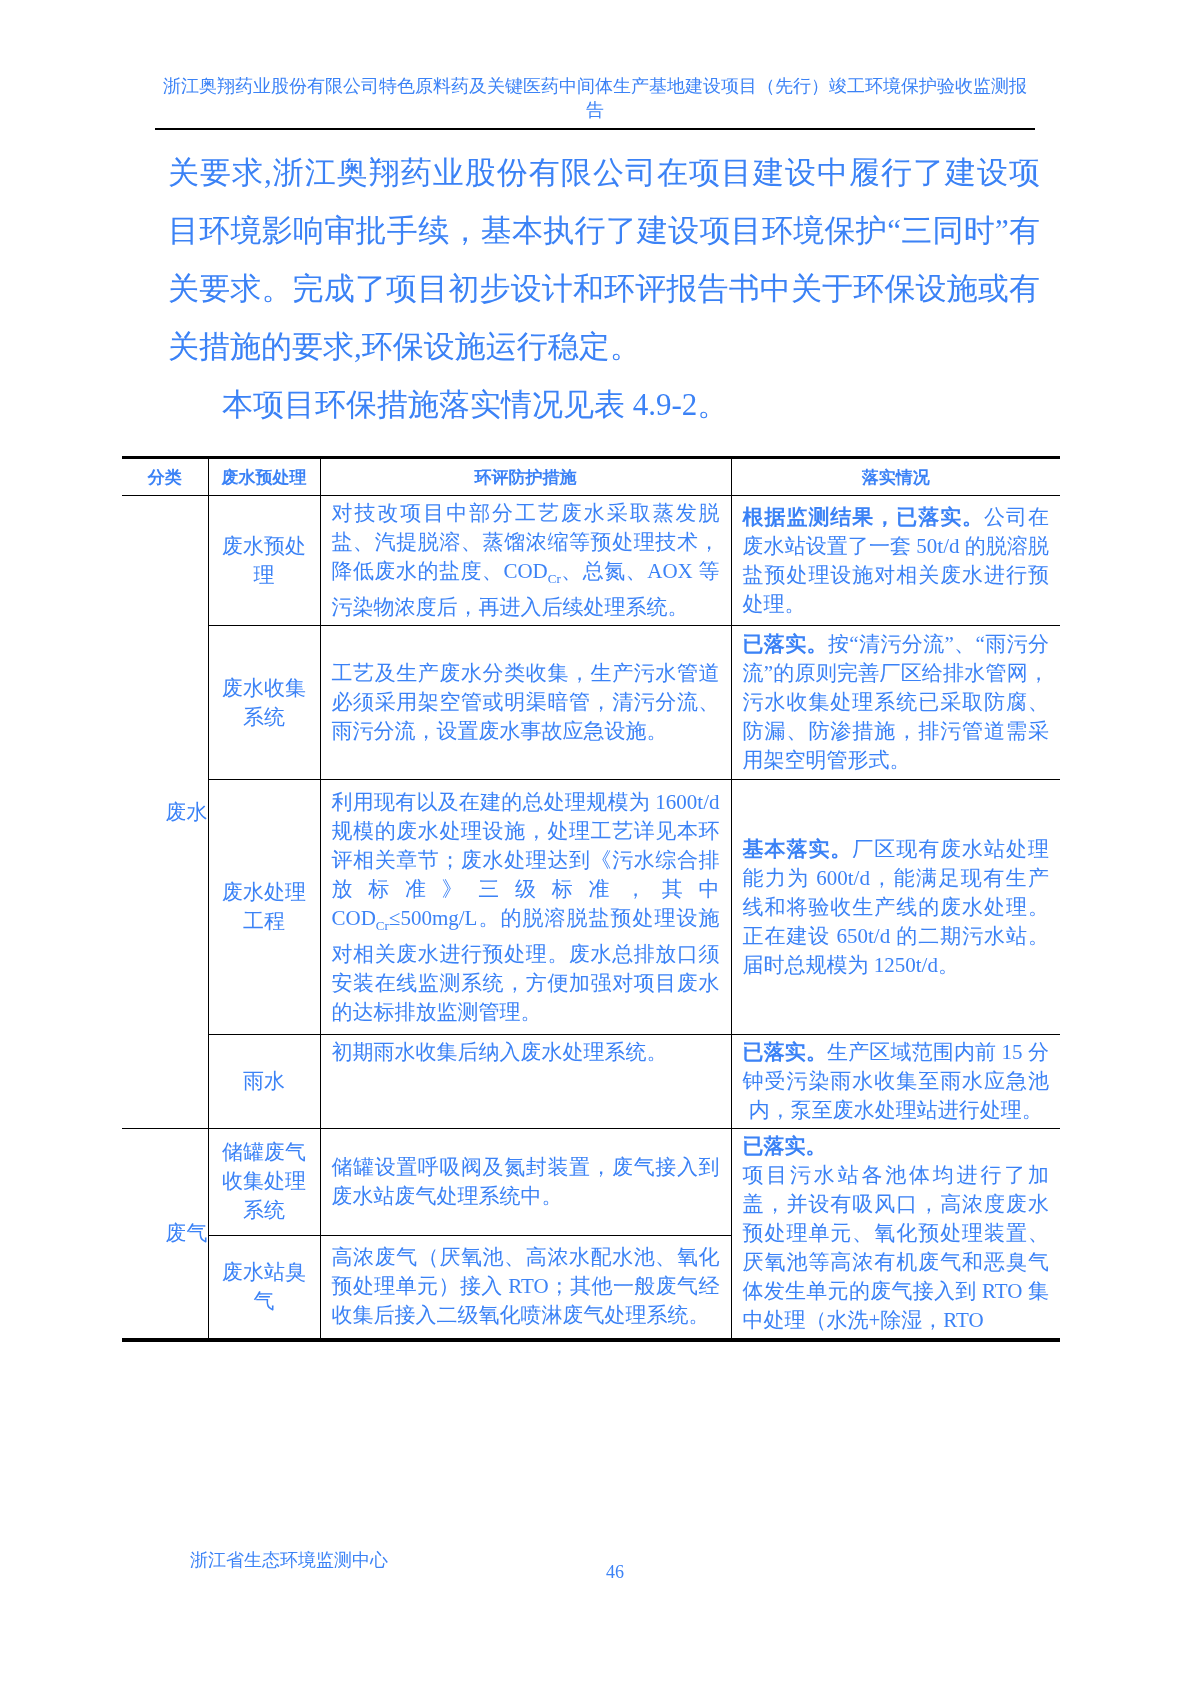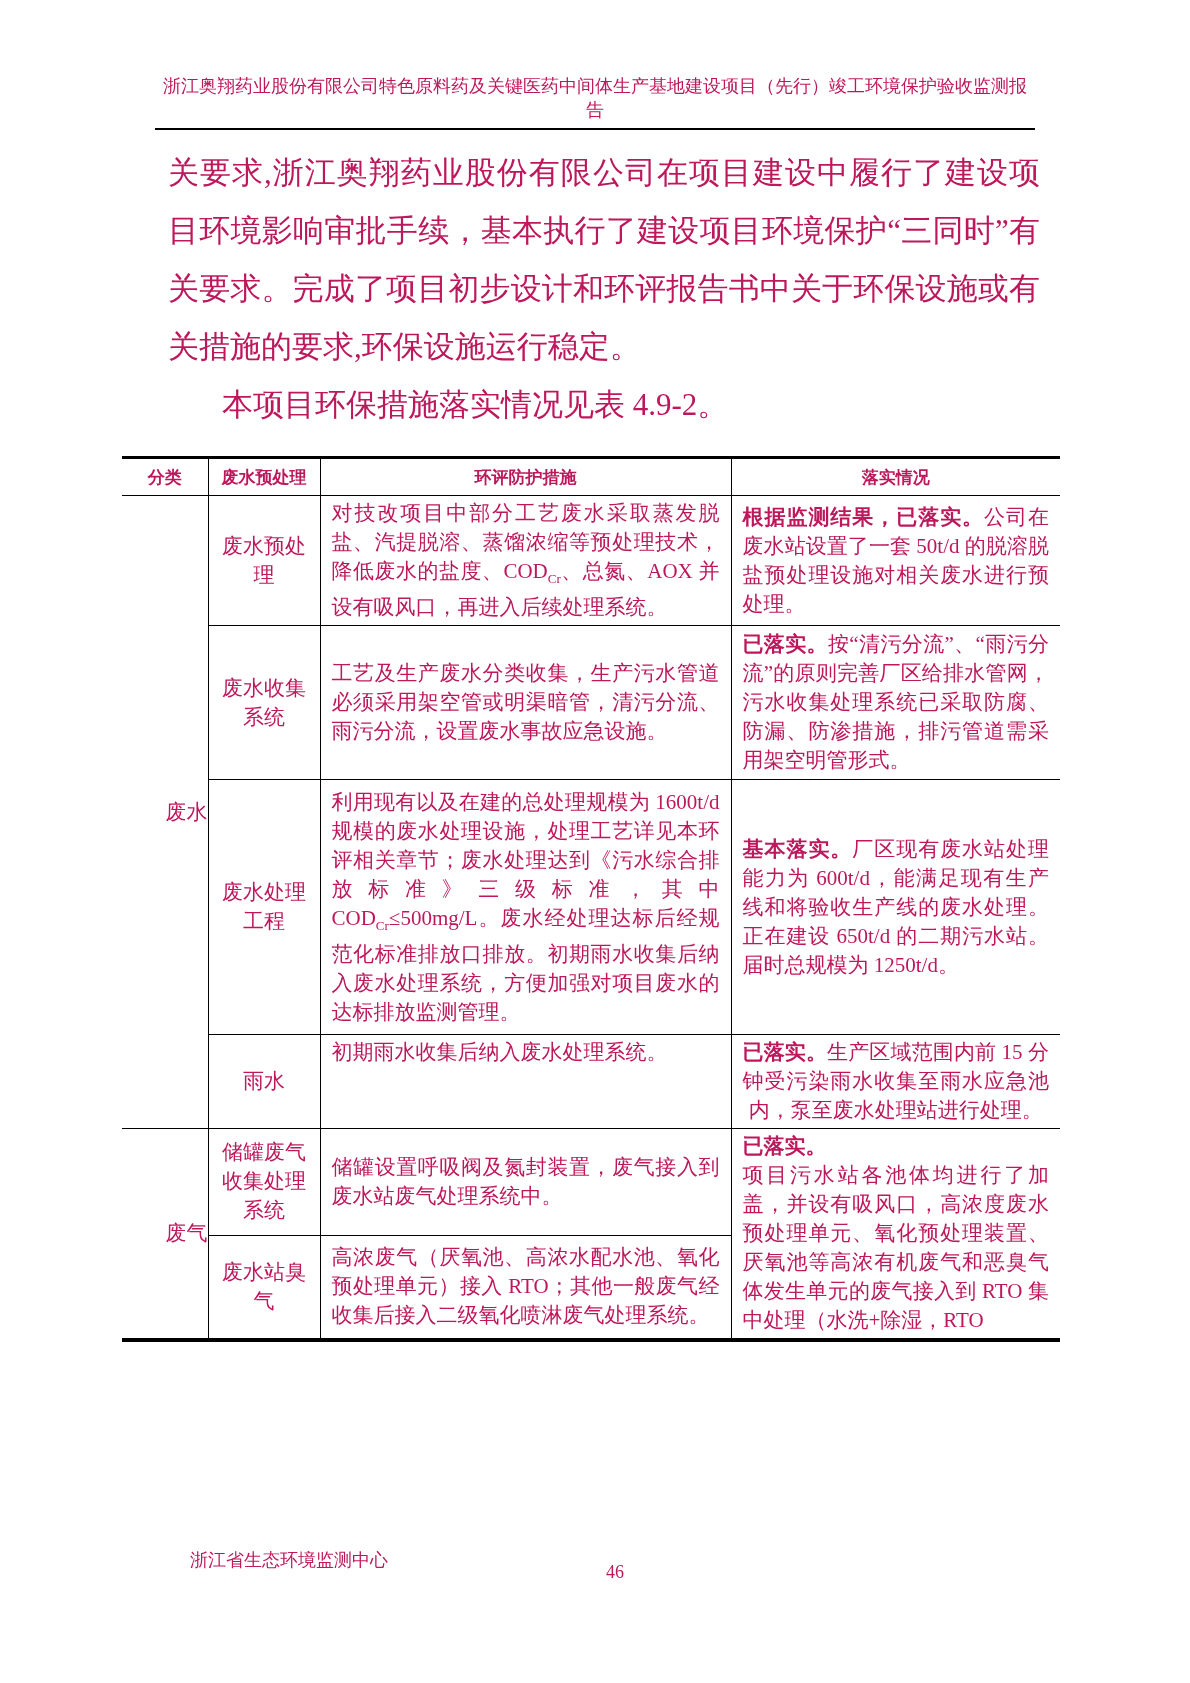--- a/index.html
+++ b/index.html
@@ -1,19 +1,19 @@
 <!DOCTYPE html>
 <html lang="zh"><head>
 <meta charset="utf-8">
 <style>
   * { margin:0; padding:0; box-sizing:border-box; }
   html,body { background:#ffffff; }
   .page {
     position:relative; width:1190px; height:1683px; margin:0 auto;
-    background:#ffffff; color:#be185d;
+    background:#ffffff; color:#3b82f6;
     font-family:"Liberation Serif","DejaVu Serif",serif;
     overflow:hidden;
   }
   
   .hdr {
     position:absolute; top:74px; left:155px; width:880px;
     text-align:center; font-size:18px; line-height:24px;
     padding-bottom:6px; border-bottom:2px solid #000;
   }
   
@@ -81,31 +81,31 @@
           <th class="bl0">分类</th>
           <th>废水预处理</th>
           <th>环评防护措施</th>
           <th class="br0">落实情况</th>
         </tr>
       </thead>
       <tbody>
         <tr class="r1">
           <td class="cat bl0" rowspan="4">废水</td>
           <td class="lbl">废水预处理</td>
-          <td class="tx"><span>对技改项目中部分工艺废水采取蒸发脱盐、汽提脱溶、蒸馏浓缩等预处理技术，降低废水的盐度、COD</span><sub>Cr</sub><span>、总氮、AOX 并设有吸风口，再进入后续处理系统。</span></td>
+          <td class="tx"><span>对技改项目中部分工艺废水采取蒸发脱盐、汽提脱溶、蒸馏浓缩等预处理技术，降低废水的盐度、COD</span><sub>Cr</sub><span>、总氮、AOX 等污染物浓度后，再进入后续处理系统。</span></td>
           <td class="tx br0"><span class="seg-bold">根据监测结果，已落实。</span><span>公司在废水站设置了一套 50t/d 的脱溶脱盐预处理设施对相关废水进行预处理。</span></td>
         </tr>
         <tr class="r2">
           <td class="lbl">废水收集系统</td>
           <td class="tx"><span>工艺及生产废水分类收集，生产污水管道必须采用架空管或明渠暗管，清污分流、雨污分流，设置废水事故应急设施。</span></td>
           <td class="tx br0"><span class="seg-bold">已落实。</span><span>按“清污分流”、“雨污分流”的原则完善厂区给排水管网，污水收集处理系统已采取防腐、防漏、防渗措施，排污管道需采用架空明管形式。</span></td>
         </tr>
         <tr class="r3">
           <td class="lbl">废水处理工程</td>
-          <td class="tx"><span>利用现有以及在建的总处理规模为 1600t/d 规模的废水处理设施，处理工艺详见本环评相关章节；废水处理达到《污水综合排放标准》三级标准，其中 COD</span><sub>Cr</sub><span>≤500mg/L。废水经处理达标后经规范化标准排放口排放。初期雨水收集后纳入废水处理系统，方便加强对项目废水的达标排放监测管理。</span></td>
+          <td class="tx"><span>利用现有以及在建的总处理规模为 1600t/d 规模的废水处理设施，处理工艺详见本环评相关章节；废水处理达到《污水综合排放标准》三级标准，其中 COD</span><sub>Cr</sub><span>≤500mg/L。的脱溶脱盐预处理设施对相关废水进行预处理。废水总排放口须安装在线监测系统，方便加强对项目废水的达标排放监测管理。</span></td>
           <td class="tx br0"><span class="seg-bold">基本落实。</span><span>厂区现有废水站处理能力为 600t/d，能满足现有生产线和将验收生产线的废水处理。正在建设 650t/d 的二期污水站。届时总规模为 1250t/d。</span></td>
         </tr>
         <tr class="r4">
           <td class="lbl">雨水</td>
           <td class="tx vtop"><span>初期雨水收集后纳入废水处理系统。</span></td>
           <td class="tx br0 vtop clast"><span class="seg-bold">已落实。</span><span>生产区域范围内前 15 分钟受污染雨水收集至雨水应急池内，泵至废水处理站进行处理。</span></td>
         </tr>
         <tr class="r5">
           <td class="cat bl0 bb" rowspan="2">废气</td>
           <td class="lbl">储罐废气收集处理系统</td>

